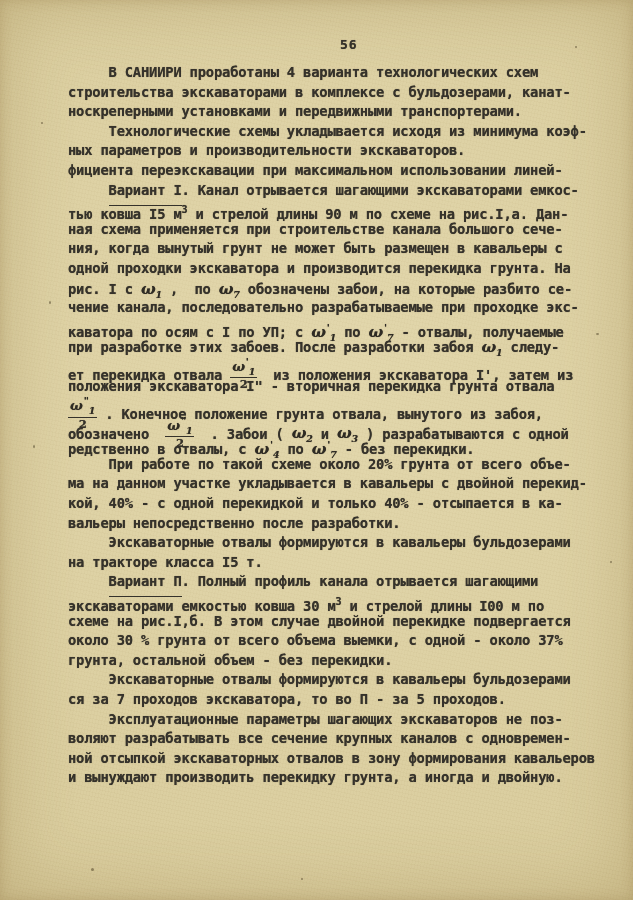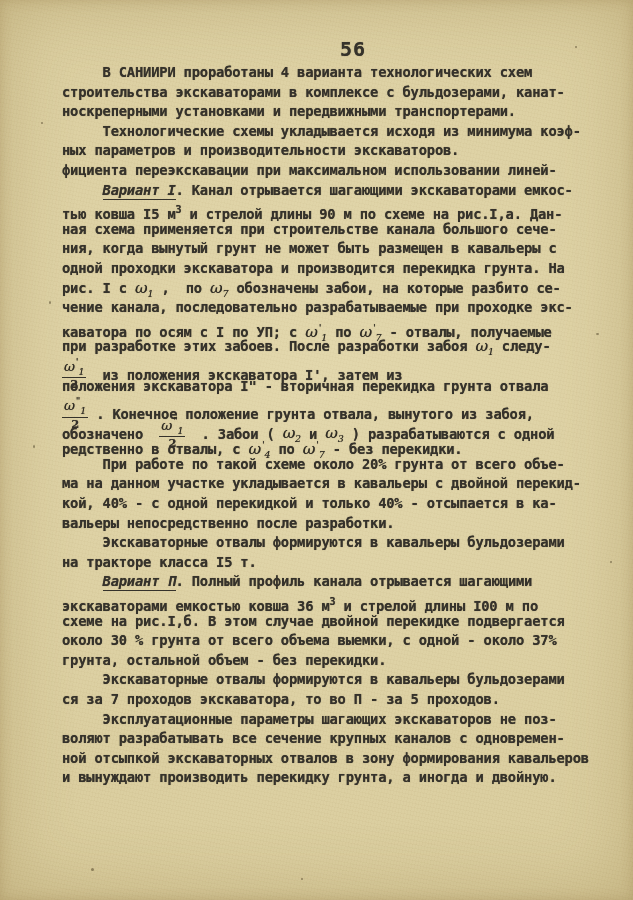--- a/index.html
+++ b/index.html
@@ -14,46 +14,46 @@
     background:
       radial-gradient(120% 90% at 50% 42%, rgba(252,246,214,0.28), rgba(0,0,0,0) 72%),
       repeating-linear-gradient(12deg, rgba(150,125,70,0.05) 0 1px, rgba(0,0,0,0) 1px 4px),
       repeating-linear-gradient(102deg, rgba(150,125,70,0.045) 0 1px, rgba(0,0,0,0) 1px 3px),
       #d9cc9d;
     box-shadow: inset 0 0 70px rgba(140,115,60,0.32), inset 0 0 12px rgba(130,105,55,0.25);
   }
   .page-number {
     position: absolute;
     top: 37px; left: 340px;
-    font-size: 20px; font-weight: 700;
+    font-size: 13px; font-weight: 700;
     letter-spacing: 1px;
     color: #35322b;
     text-shadow: 0 0 0.7px rgba(45,40,30,0.8);
   }
   .text-block {
     position: absolute;
-    left: 62px; top: 63px;
+    left: 68px; top: 63px;
     width: 550px;
   }
   .line {
     white-space: pre;
     font-size: 13.8px;
     font-weight: 600;
     line-height: 19.6px;
     height: 19.6px;
     color: #35322b;
     text-shadow: 0 0 0.7px rgba(48,42,30,0.75);
     letter-spacing: -0.2px;
   }
-  .und { border-bottom: 1.5px solid currentColor; padding-bottom: 1px; font-style: italic; }
+  .und { border-bottom: 1.5px solid currentColor; padding-bottom: 7px; }
   .sup { font-size: 10px; vertical-align: 6px; }
   .hw  {
     font-family: "DejaVu Serif", serif;
     font-style: italic;
-    font-weight: 400;
+    font-weight: 700;
     font-size: 15.5px;
     color: #2e2b24;
   }
   .hwp { font-size: 10px; vertical-align: 6px; margin-left: 1px; }
   .hwb { font-size: 9.5px; vertical-align: -4px; }
   .frac {
     display: inline-block;
     vertical-align: -9px;
     text-align: center;
     line-height: 1;
@@ -77,33 +77,33 @@
       <div class="line"><span class="seg">фициента переэкскавации при максимальном использовании линей-</span></div>
       <div class="line"><span class="seg">     </span><span class="und">Вариант I</span><span class="seg">. Канал отрывается шагающими экскаваторами емкос-</span></div>
       <div class="line"><span class="seg">тью ковша I5 м</span><span class="sup">3</span><span class="seg"> и стрелой длины 90 м по схеме на рис.I,а. Дан-</span></div>
       <div class="line"><span class="seg">ная схема применяется при строительстве канала большого сече-</span></div>
       <div class="line"><span class="seg">ния, когда вынутый грунт не может быть размещен в кавальеры с</span></div>
       <div class="line"><span class="seg">одной проходки экскаватора и производится перекидка грунта. На</span></div>
       <div class="line"><span class="seg">рис. I с </span><span class="hw">ω<span class="hwb">1</span></span><span class="seg"> ,  по </span><span class="hw">ω<span class="hwb">7</span></span><span class="seg"> обозначены забои, на которые разбито се-</span></div>
       <div class="line"><span class="seg">чение канала, последовательно разрабатываемые при проходке экс-</span></div>
       <div class="line"><span class="seg">каватора по осям с I по УП; с </span><span class="hw">ω<span class="hwp">'</span><span class="hwb">1</span></span><span class="seg"> по </span><span class="hw">ω<span class="hwp">'</span><span class="hwb">7</span></span><span class="seg"> - отвалы, получаемые</span></div>
       <div class="line"><span class="seg">при разработке этих забоев. После разработки забоя </span><span class="hw">ω<span class="hwb">1</span></span><span class="seg"> следу-</span></div>
-      <div class="line"><span class="frac"><span class="num"><span class="hw">ω<span class="hwp">'</span><span class="hwb">1</span></span></span><span class="den">2</span></span><span class="seg">  из положения экскаватора I', затем из</span></div>
+      <div class="line"><span class="seg">ет перекидка отвала </span><span class="frac"><span class="num"><span class="hw">ω<span class="hwp">'</span><span class="hwb">1</span></span></span><span class="den">2</span></span><span class="seg">  из положения экскаватора I', затем из</span></div>
       <div class="line"><span class="seg">положения экскаватора I" - вторичная перекидка грунта отвала</span></div>
       <div class="line"><span class="frac"><span class="num"><span class="hw">ω<span class="hwp">"</span><span class="hwb">1</span></span></span><span class="den">2</span></span><span class="seg"> . Конечное положение грунта отвала, вынутого из забоя,</span></div>
       <div class="line"><span class="seg">обозначено  </span><span class="frac"><span class="num"><span class="hw">ω<span class="hwp">"</span><span class="hwb">1</span></span></span><span class="den">2</span></span><span class="seg">  . Забои ( </span><span class="hw">ω<span class="hwb">2</span></span><span class="seg"> и </span><span class="hw">ω<span class="hwb">3</span></span><span class="seg"> ) разрабатываются с одной</span></div>
       <div class="line"><span class="seg">редственно в отвалы, с </span><span class="hw">ω<span class="hwp">'</span><span class="hwb">4</span></span><span class="seg"> по </span><span class="hw">ω<span class="hwp">'</span><span class="hwb">7</span></span><span class="seg"> - без перекидки.</span></div>
       <div class="line"><span class="seg">     При работе по такой схеме около 20% грунта от всего объе-</span></div>
       <div class="line"><span class="seg">ма на данном участке укладывается в кавальеры с двойной перекид-</span></div>
       <div class="line"><span class="seg">кой, 40% - с одной перекидкой и только 40% - отсыпается в ка-</span></div>
       <div class="line"><span class="seg">вальеры непосредственно после разработки.</span></div>
       <div class="line"><span class="seg">     Экскаваторные отвалы формируются в кавальеры бульдозерами</span></div>
       <div class="line"><span class="seg">на тракторе класса I5 т.</span></div>
       <div class="line"><span class="seg">     </span><span class="und">Вариант П</span><span class="seg">. Полный профиль канала отрывается шагающими</span></div>
-      <div class="line"><span class="seg">экскаваторами емкостью ковша 36 м</span><span class="sup">3</span><span class="seg"> и стрелой длины I00 м по</span></div>
+      <div class="line"><span class="seg">экскаваторами емкостью ковша 30 м</span><span class="sup">3</span><span class="seg"> и стрелой длины I00 м по</span></div>
       <div class="line"><span class="seg">схеме на рис.I,б. В этом случае двойной перекидке подвергается</span></div>
       <div class="line"><span class="seg">около 30 % грунта от всего объема выемки, с одной - около 37%</span></div>
       <div class="line"><span class="seg">грунта, остальной объем - без перекидки.</span></div>
       <div class="line"><span class="seg">     Экскаваторные отвалы формируются в кавальеры бульдозерами</span></div>
       <div class="line"><span class="seg">ся за 7 проходов экскаватора, то во П - за 5 проходов.</span></div>
       <div class="line"><span class="seg">     Эксплуатационные параметры шагающих экскаваторов не поз-</span></div>
       <div class="line"><span class="seg">воляют разрабатывать все сечение крупных каналов с одновремен-</span></div>
       <div class="line"><span class="seg">ной отсыпкой экскаваторных отвалов в зону формирования кавальеров</span></div>
       <div class="line"><span class="seg">и вынуждают производить перекидку грунта, а иногда и двойную.</span></div>
     </div>

